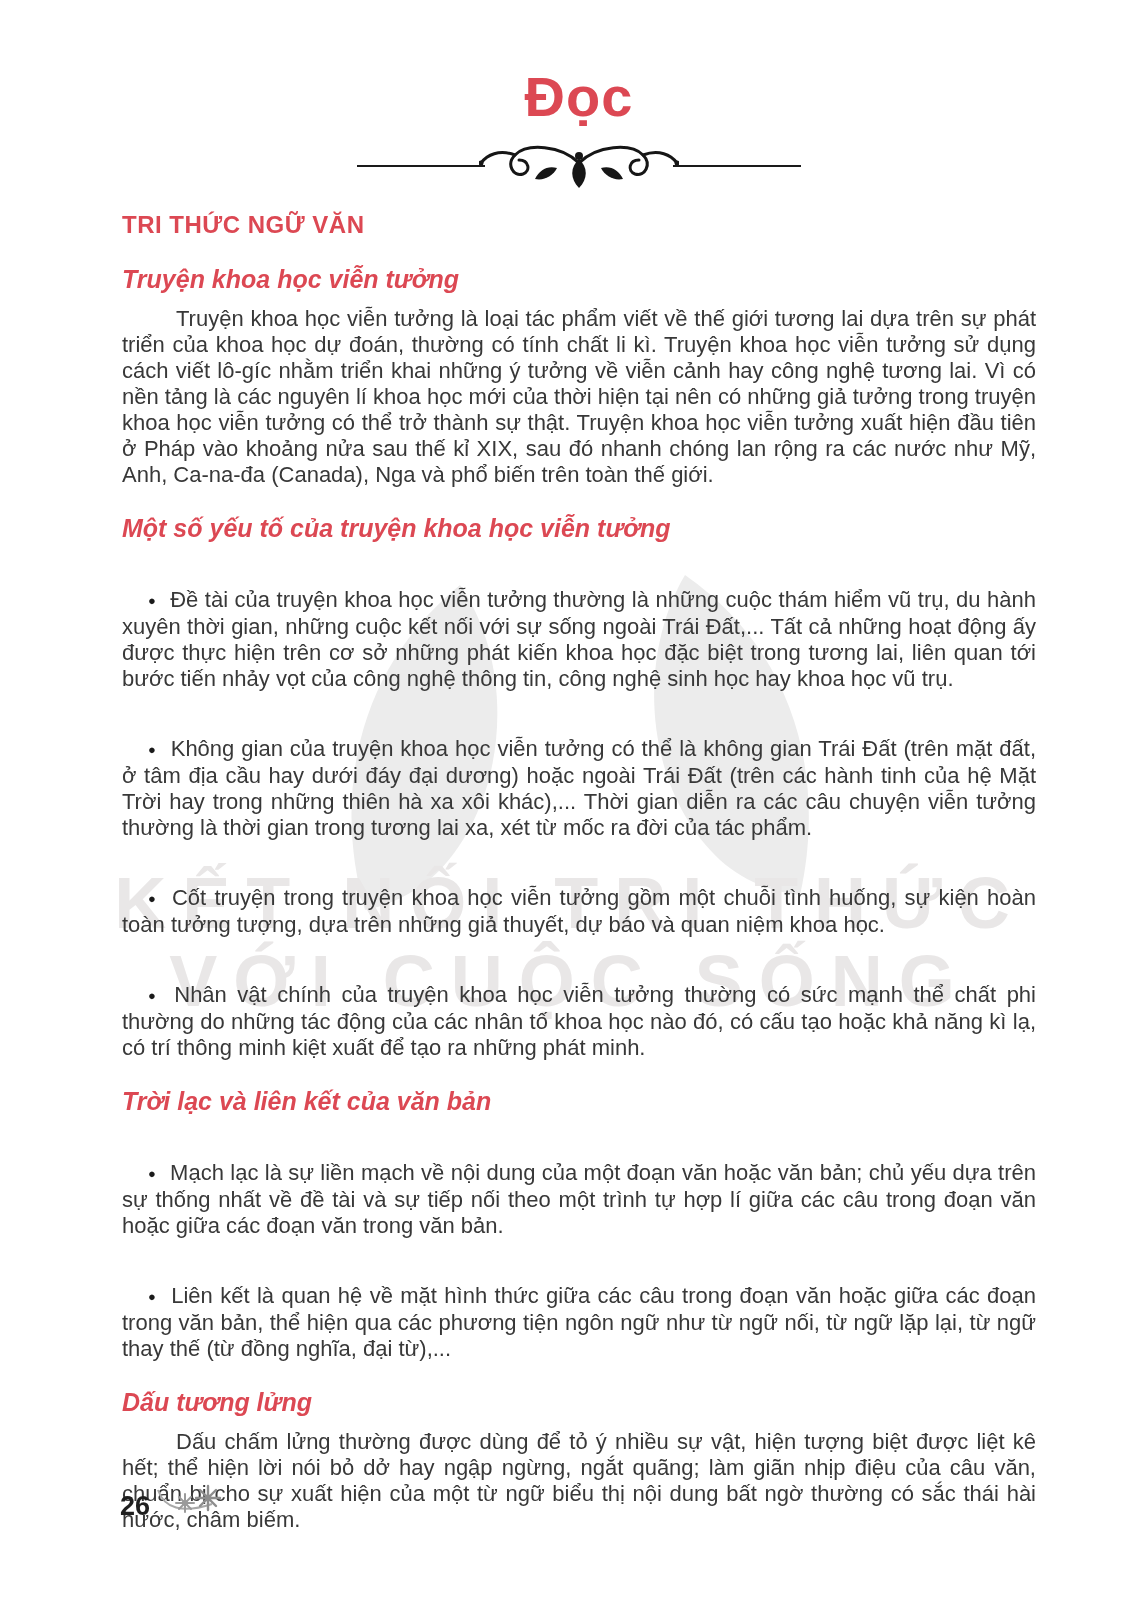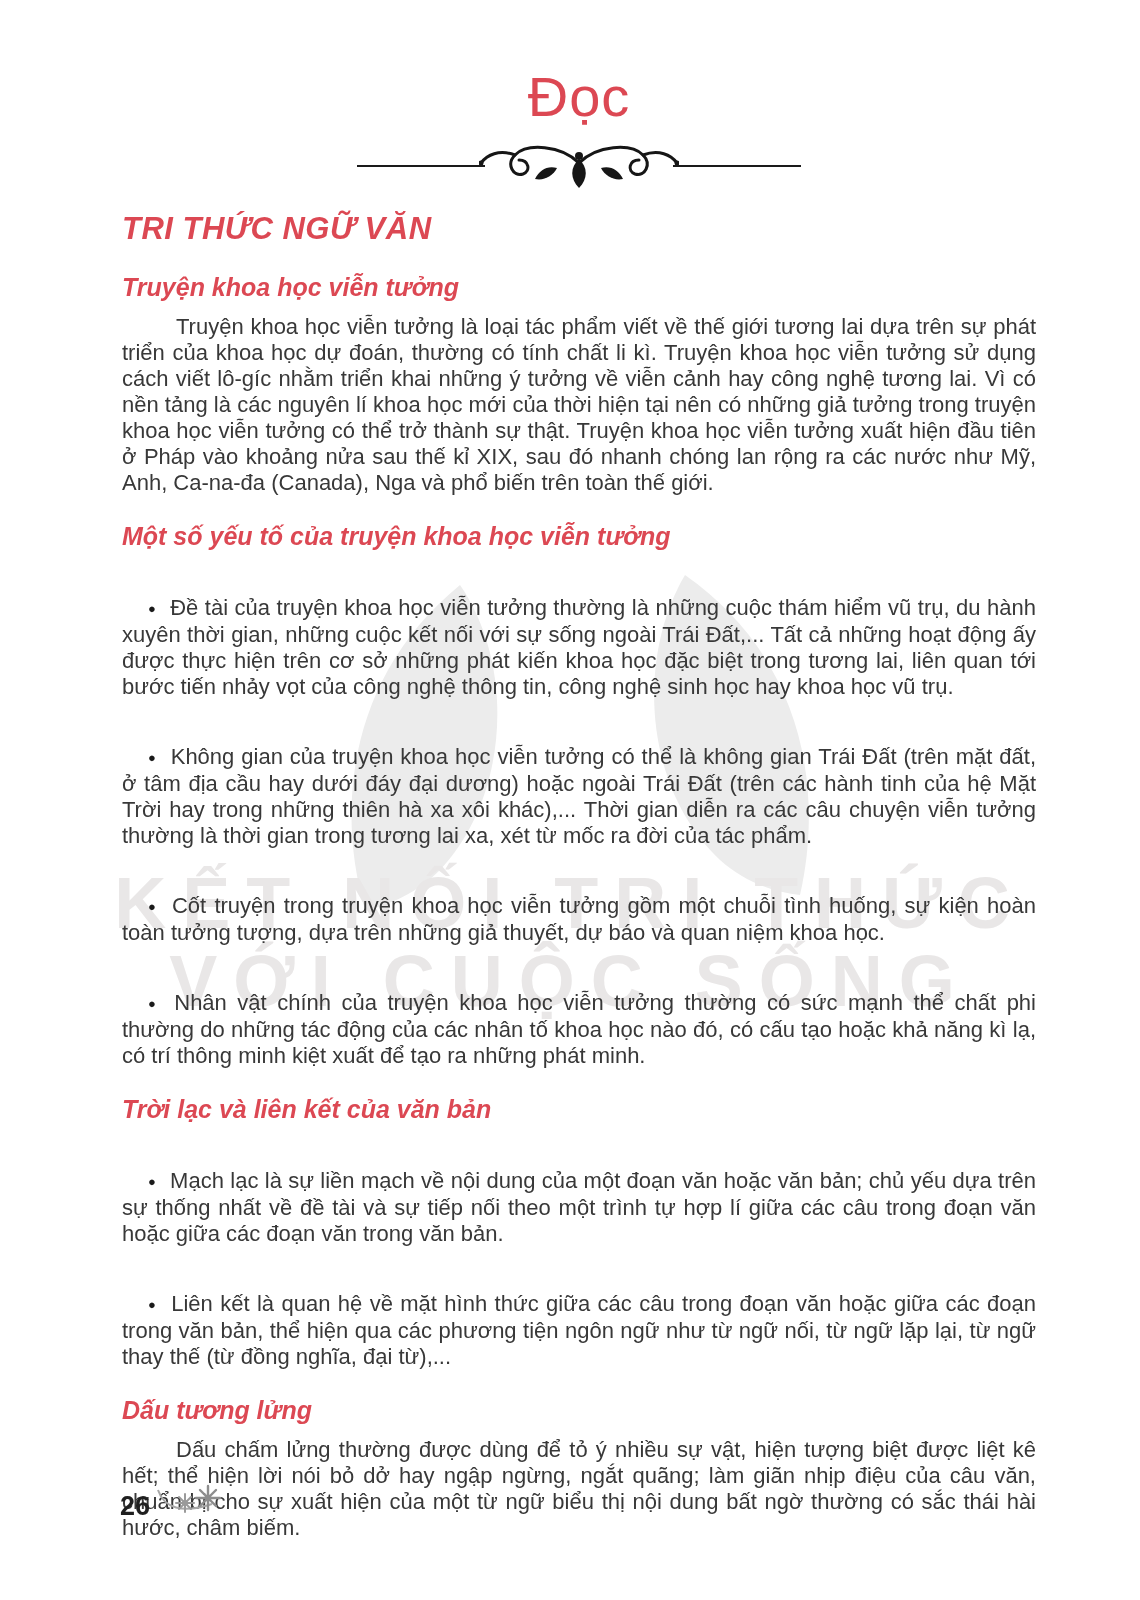--- a/index.html
+++ b/index.html
@@ -15,31 +15,30 @@
   .watermark{position:absolute;z-index:0;left:0;top:0;width:100%;height:100%;pointer-events:none;}
   .wm-logo{position:absolute;left:330px;top:565px;}
   .wm-text{position:absolute;left:0;width:1140px;text-align:center;
     font-weight:bold;color:#e9e7e7;letter-spacing:16px;font-size:72px;white-space:nowrap;}
   .wm-line1{top:862px;}
   .wm-line2{top:940px;}
   
   .content{position:relative;z-index:1;padding:0 104px 0 122px;}
   .doc-title{
     margin:64px 0 0 0;text-align:center;
-    font-size:56px;font-weight:normal;letter-spacing:1px;
+    font-size:56px;font-weight:bold;letter-spacing:1px;
     color:var(--accent,#dc4853);
   }
   .divider{margin-top:12px;display:flex;align-items:center;justify-content:center;height:50px;}
   .divider .rule{height:2px;background:#1a1a1a;width:128px;}
   .divider svg{margin:0 -6px;}
   .main-heading{
     margin:20px 0 0 0;
-    font-size:31px;font-weight:bold;letter-spacing:.5px;
+    font-size:24px;font-weight:bold;letter-spacing:.5px;
     color:var(--accent,#dc4853);
-    font-style:italic;
   }
   .section-heading{
     margin:26px 0 12px 0;
     font-size:25px;font-weight:bold;
     color:var(--accent,#dc4853);
     font-style:italic;
   }
   .para,.bullet-para{
     margin:0 0 13px 0;
     font-size:22px;line-height:26px;

